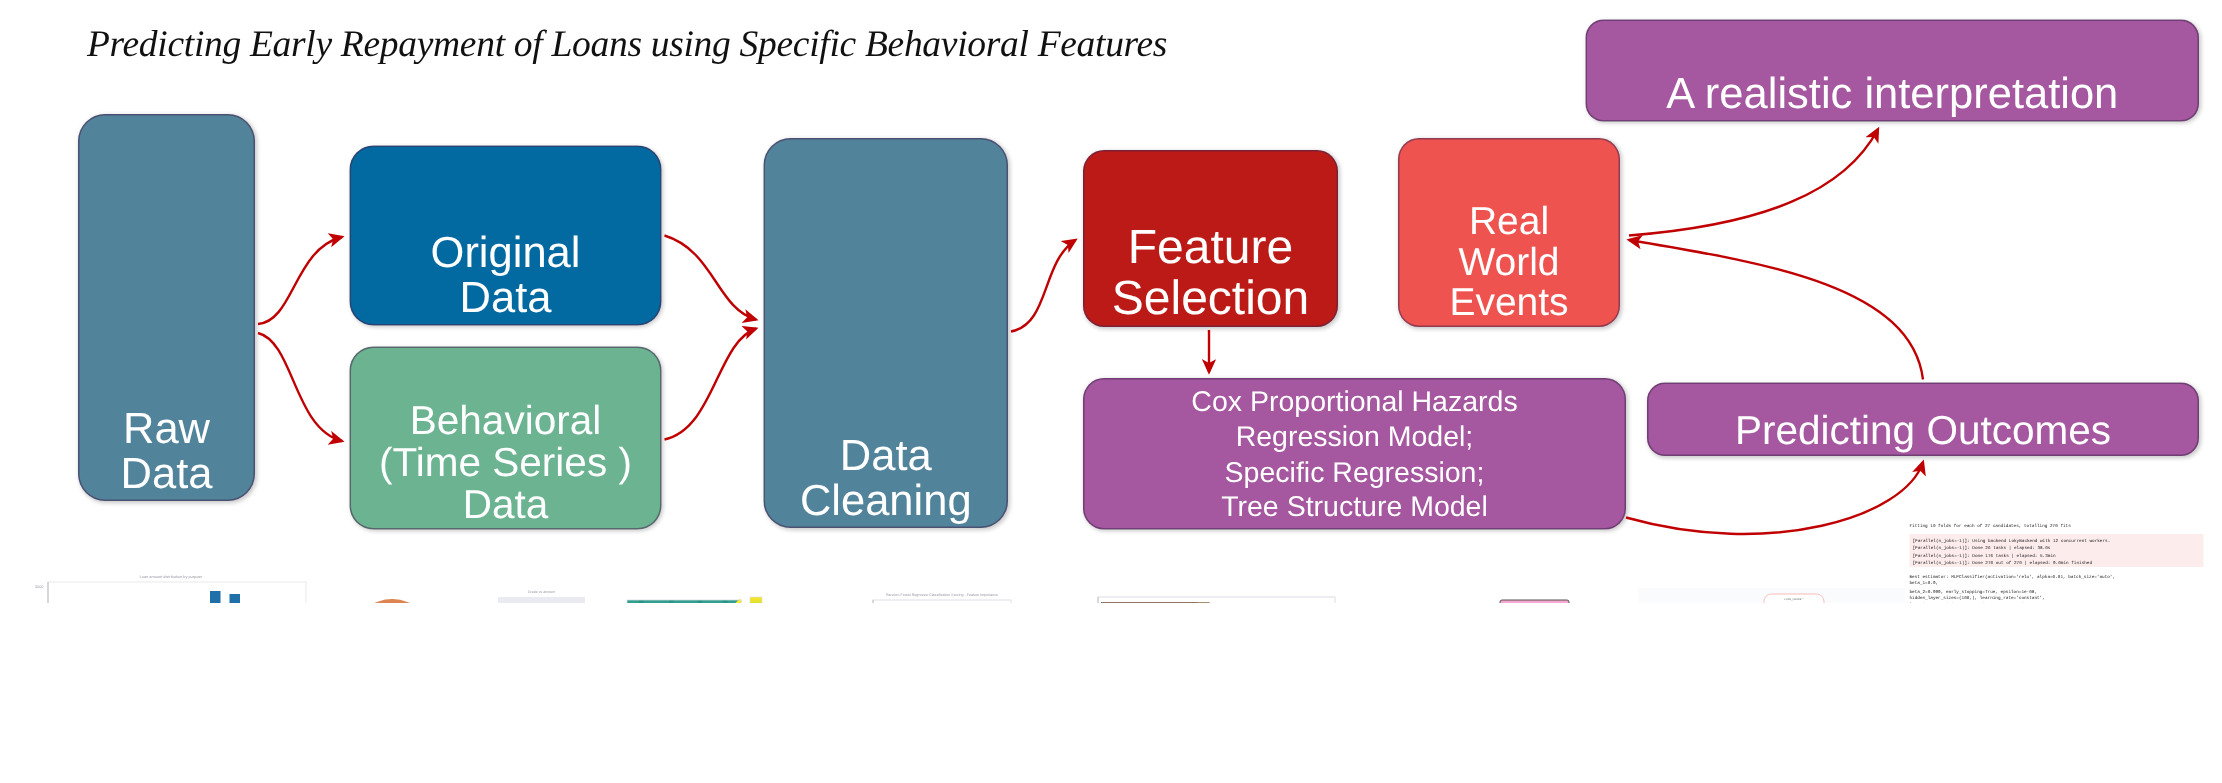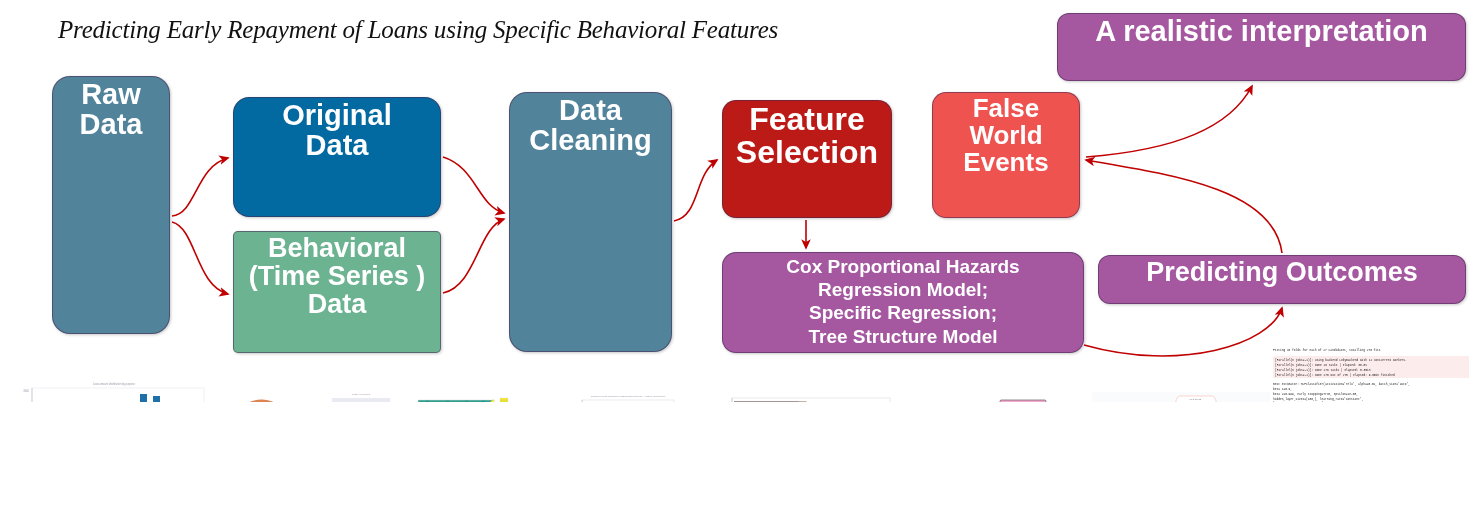--- a/index.html
+++ b/index.html
@@ -27,37 +27,37 @@
     color: #111111;
     white-space: nowrap;
     letter-spacing: -0.2px;
   }
 
   
   .box {
     position: absolute;
     box-sizing: border-box;
     display: flex;
-    align-items: flex-start;
+    align-items: flex-end;
     justify-content: center;
     text-align: center;
     color: #ffffff;
     line-height: 1.04;
     border-radius: 14px;
     border: 1px solid rgba(70,40,80,0.55);
     box-shadow: 1px 1px 3px rgba(0,0,0,0.22);
-    font-weight: 700;
+    font-weight: 400;
     white-space: pre-line;
     padding: 2px 6px;
   }
   .box span { display: block; }
 
   #box-raw-data     { left: 52px;  top: 76px;  width: 118px; height: 258px; background:#51839b; font-size: 29px; border-radius: 18px;}
   #box-original     { left: 233px; top: 97px;  width: 208px; height: 120px; background:#0369a1; font-size: 29px; border-radius: 16px;}
-  #box-behavioral   { left: 233px; top: 231px; width: 208px; height: 122px; background:#6cb392; font-size: 27px; border-radius: 5px;}
+  #box-behavioral   { left: 233px; top: 231px; width: 208px; height: 122px; background:#6cb392; font-size: 27px; border-radius: 16px;}
   #box-cleaning     { left: 509px; top: 92px;  width: 163px; height: 260px; background:#51839b; font-size: 29px; border-radius: 18px;}
   #box-feature      { left: 722px; top: 100px; width: 170px; height: 118px; background:#bc1a17; font-size: 32px; border-radius: 14px;}
   #box-models       { left: 722px; top: 252px; width: 362px; height: 101px; background:#a558a0; font-size: 19px; border-radius: 14px; line-height: 1.22;}
   #box-realworld    { left: 932px; top: 92px;  width: 148px; height: 126px; background:#ef5350; font-size: 26px; border-radius: 14px;}
   #box-realistic    { left: 1057px;top: 13px;  width: 409px; height: 68px;  background:#a558a0; font-size: 29px; border-radius: 12px;}
   #box-predicting   { left: 1098px;top: 255px; width: 368px; height: 49px;  background:#a558a0; font-size: 27px; border-radius: 12px;}
 
   
   #arrows {
     position: absolute;
@@ -117,21 +117,21 @@
   </div>
 
   <div class="box" id="box-models">
     <span>Cox Proportional Hazards
 Regression Model;
 Specific Regression;
 Tree Structure Model</span>
   </div>
 
   <div class="box" id="box-realworld">
-    <span>False
+    <span>Real
 World
 Events</span>
   </div>
 
   <div class="box" id="box-realistic">
     <span>A realistic interpretation</span>
   </div>
 
   <div class="box" id="box-predicting">
     <span>Predicting Outcomes</span>

